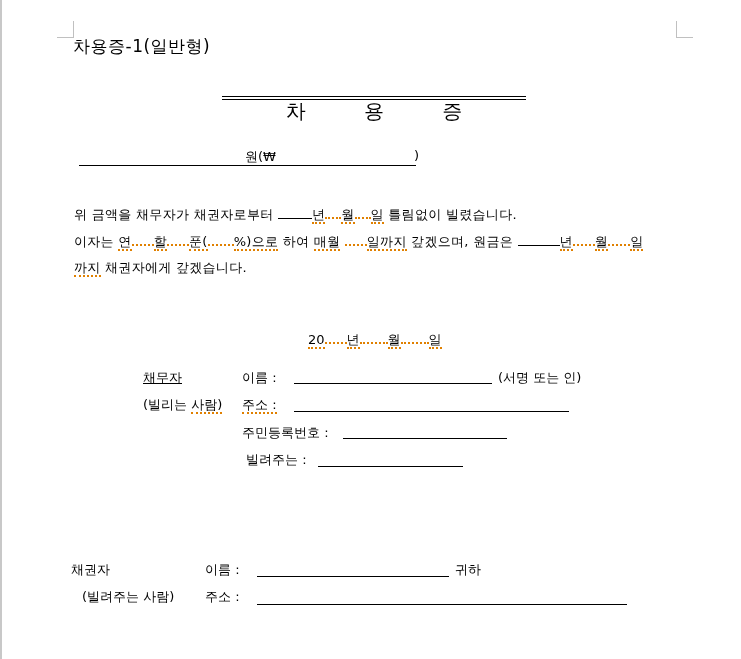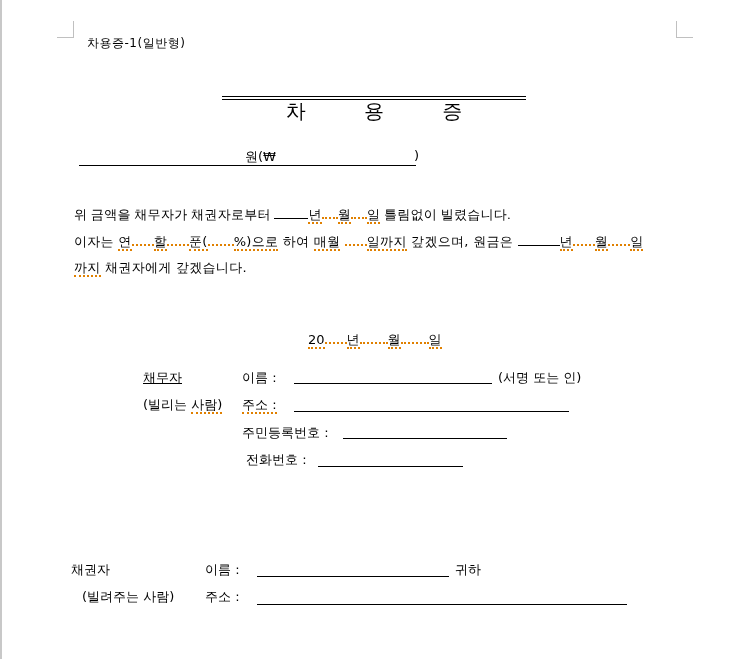--- a/index.html
+++ b/index.html
@@ -3,21 +3,21 @@
 <meta charset="utf-8">
 <style>
   html, body { margin:0; padding:0; }
   body { width:741px; height:659px; background:#ffffff; position:relative; overflow:hidden;
          font-family:"DejaVu Sans", "Liberation Sans", sans-serif; color:#000; font-size:13px; }
   .left-edge { position:absolute; left:0; top:0; width:2px; height:659px; background:#c8c8c8; }
   .corner { position:absolute; width:16px; height:16px; }
   .corner.tl { left:57px; top:21px; border-right:1px solid #c0c0c0; border-bottom:1px solid #c0c0c0; }
   .corner.tr { left:676px; top:21px; border-left:1px solid #c0c0c0; border-bottom:1px solid #c0c0c0; }
   .abs { position:absolute; white-space:nowrap; }
-  .header-label { left:87px; top:35px; font-size:12px; letter-spacing:0.5px; }
+  .header-label { left:73px; top:35px; font-size:17px; letter-spacing:0.5px; }
   .title { left:222px; top:70px; width:304px; text-align:center; font-size:20px; word-spacing:52px;margin-top:28px; }
   .title-rule { position:absolute; left:222px; width:304px; height:1px; background:#000; }
   .amount-line { left:79px; top:148px; width:337px; border-bottom:1px solid #000; height:17px; }
   .amount-won { left:245px; top:148px; }
   .amount-close { left:414px; top:148px; }
   .para { left:74px; font-size:13px; letter-spacing:0.3px; }
   .blank { display:inline-block; border-bottom:1px solid #000; height:12px; vertical-align:baseline; }
   .sp { border-bottom:2px dotted #e08000; }
   .date-line { left:308px; top:330px; }
   .label { font-size:13px; }
@@ -33,21 +33,21 @@
 <div class="abs header-label">차용증-1(일반형)</div>
 
 <div class="abs title">차 용 증</div>
 <div class="title-rule" style="top:96px;"></div>
 <div class="title-rule" style="top:99px;"></div>
 
 <div class="abs amount-line"></div>
 <div class="abs amount-won">원(₩</div>
 <div class="abs amount-close">)</div>
 
-<div class="abs para" style="top:205px;font-family:Liberation Serif, serif;">
+<div class="abs para" style="top:205px;">
   <span>위 금액을 채무자가 채권자로부터 </span><span class="blank" style="width:34px"></span><span class="sp">년</span><span class="blank sp" style="width:16px"></span><span class="sp">월</span><span class="blank sp" style="width:16px"></span><span class="sp">일</span><span> 틀림없이 빌렸습니다.</span>
 </div>
 
 <div class="abs para" style="top:232px;">
   <span>이자는 </span><span class="sp">연</span><span class="blank sp" style="width:22px"></span><span class="sp">할</span><span class="blank sp" style="width:22px"></span><span class="sp">푼(</span><span class="blank sp" style="width:26px"></span><span class="sp">%)으로</span><span> 하여 </span><span class="sp">매월</span> <span class="blank sp" style="width:22px"></span><span class="sp">일까지</span><span> 갚겠으며, 원금은 </span><span class="blank" style="width:42px"></span><span class="sp">년</span><span class="blank sp" style="width:22px"></span><span class="sp">월</span><span class="blank sp" style="width:22px"></span><span class="sp">일</span>
 </div>
 
 <div class="abs para" style="top:259px;">
   <span class="sp">까지</span><span> 채권자에게 갚겠습니다.</span>
 </div>
@@ -61,21 +61,21 @@
 <div class="sigline" style="left:294px; top:383px; width:198px;"></div>
 <div class="abs label" style="left:498px; top:369px;">(서명 또는 인)</div>
 
 <div class="abs label" style="left:143px; top:396px;"><span>(빌리는 </span><span class="sp">사람)</span></div>
 <div class="abs label" style="left:242px; top:396px;"><span class="sp">주소 :</span></div>
 <div class="sigline" style="left:294px; top:411px; width:275px;"></div>
 
 <div class="abs label" style="left:242px; top:424px;">주민등록번호 :</div>
 <div class="sigline" style="left:343px; top:438px; width:164px;"></div>
 
-<div class="abs label" style="left:246px; top:451px;">전화번호 :</div>
+<div class="abs label" style="left:246px; top:451px;">빌려주는 :</div>
 <div class="sigline" style="left:318px; top:466px; width:145px;"></div>
 
 <div class="abs label" style="left:71px; top:561px;">채권자</div>
 <div class="abs label" style="left:205px; top:561px;">이름 :</div>
 <div class="sigline" style="left:257px; top:576px; width:192px;"></div>
 <div class="abs label" style="left:455px; top:561px;">귀하</div>
 
 <div class="abs label" style="left:58px; top:588px;margin-left:24px;">(빌려주는 사람)</div>
 <div class="abs label" style="left:205px; top:588px;">주소 :</div>
 <div class="sigline" style="left:257px; top:604px; width:370px;"></div>

